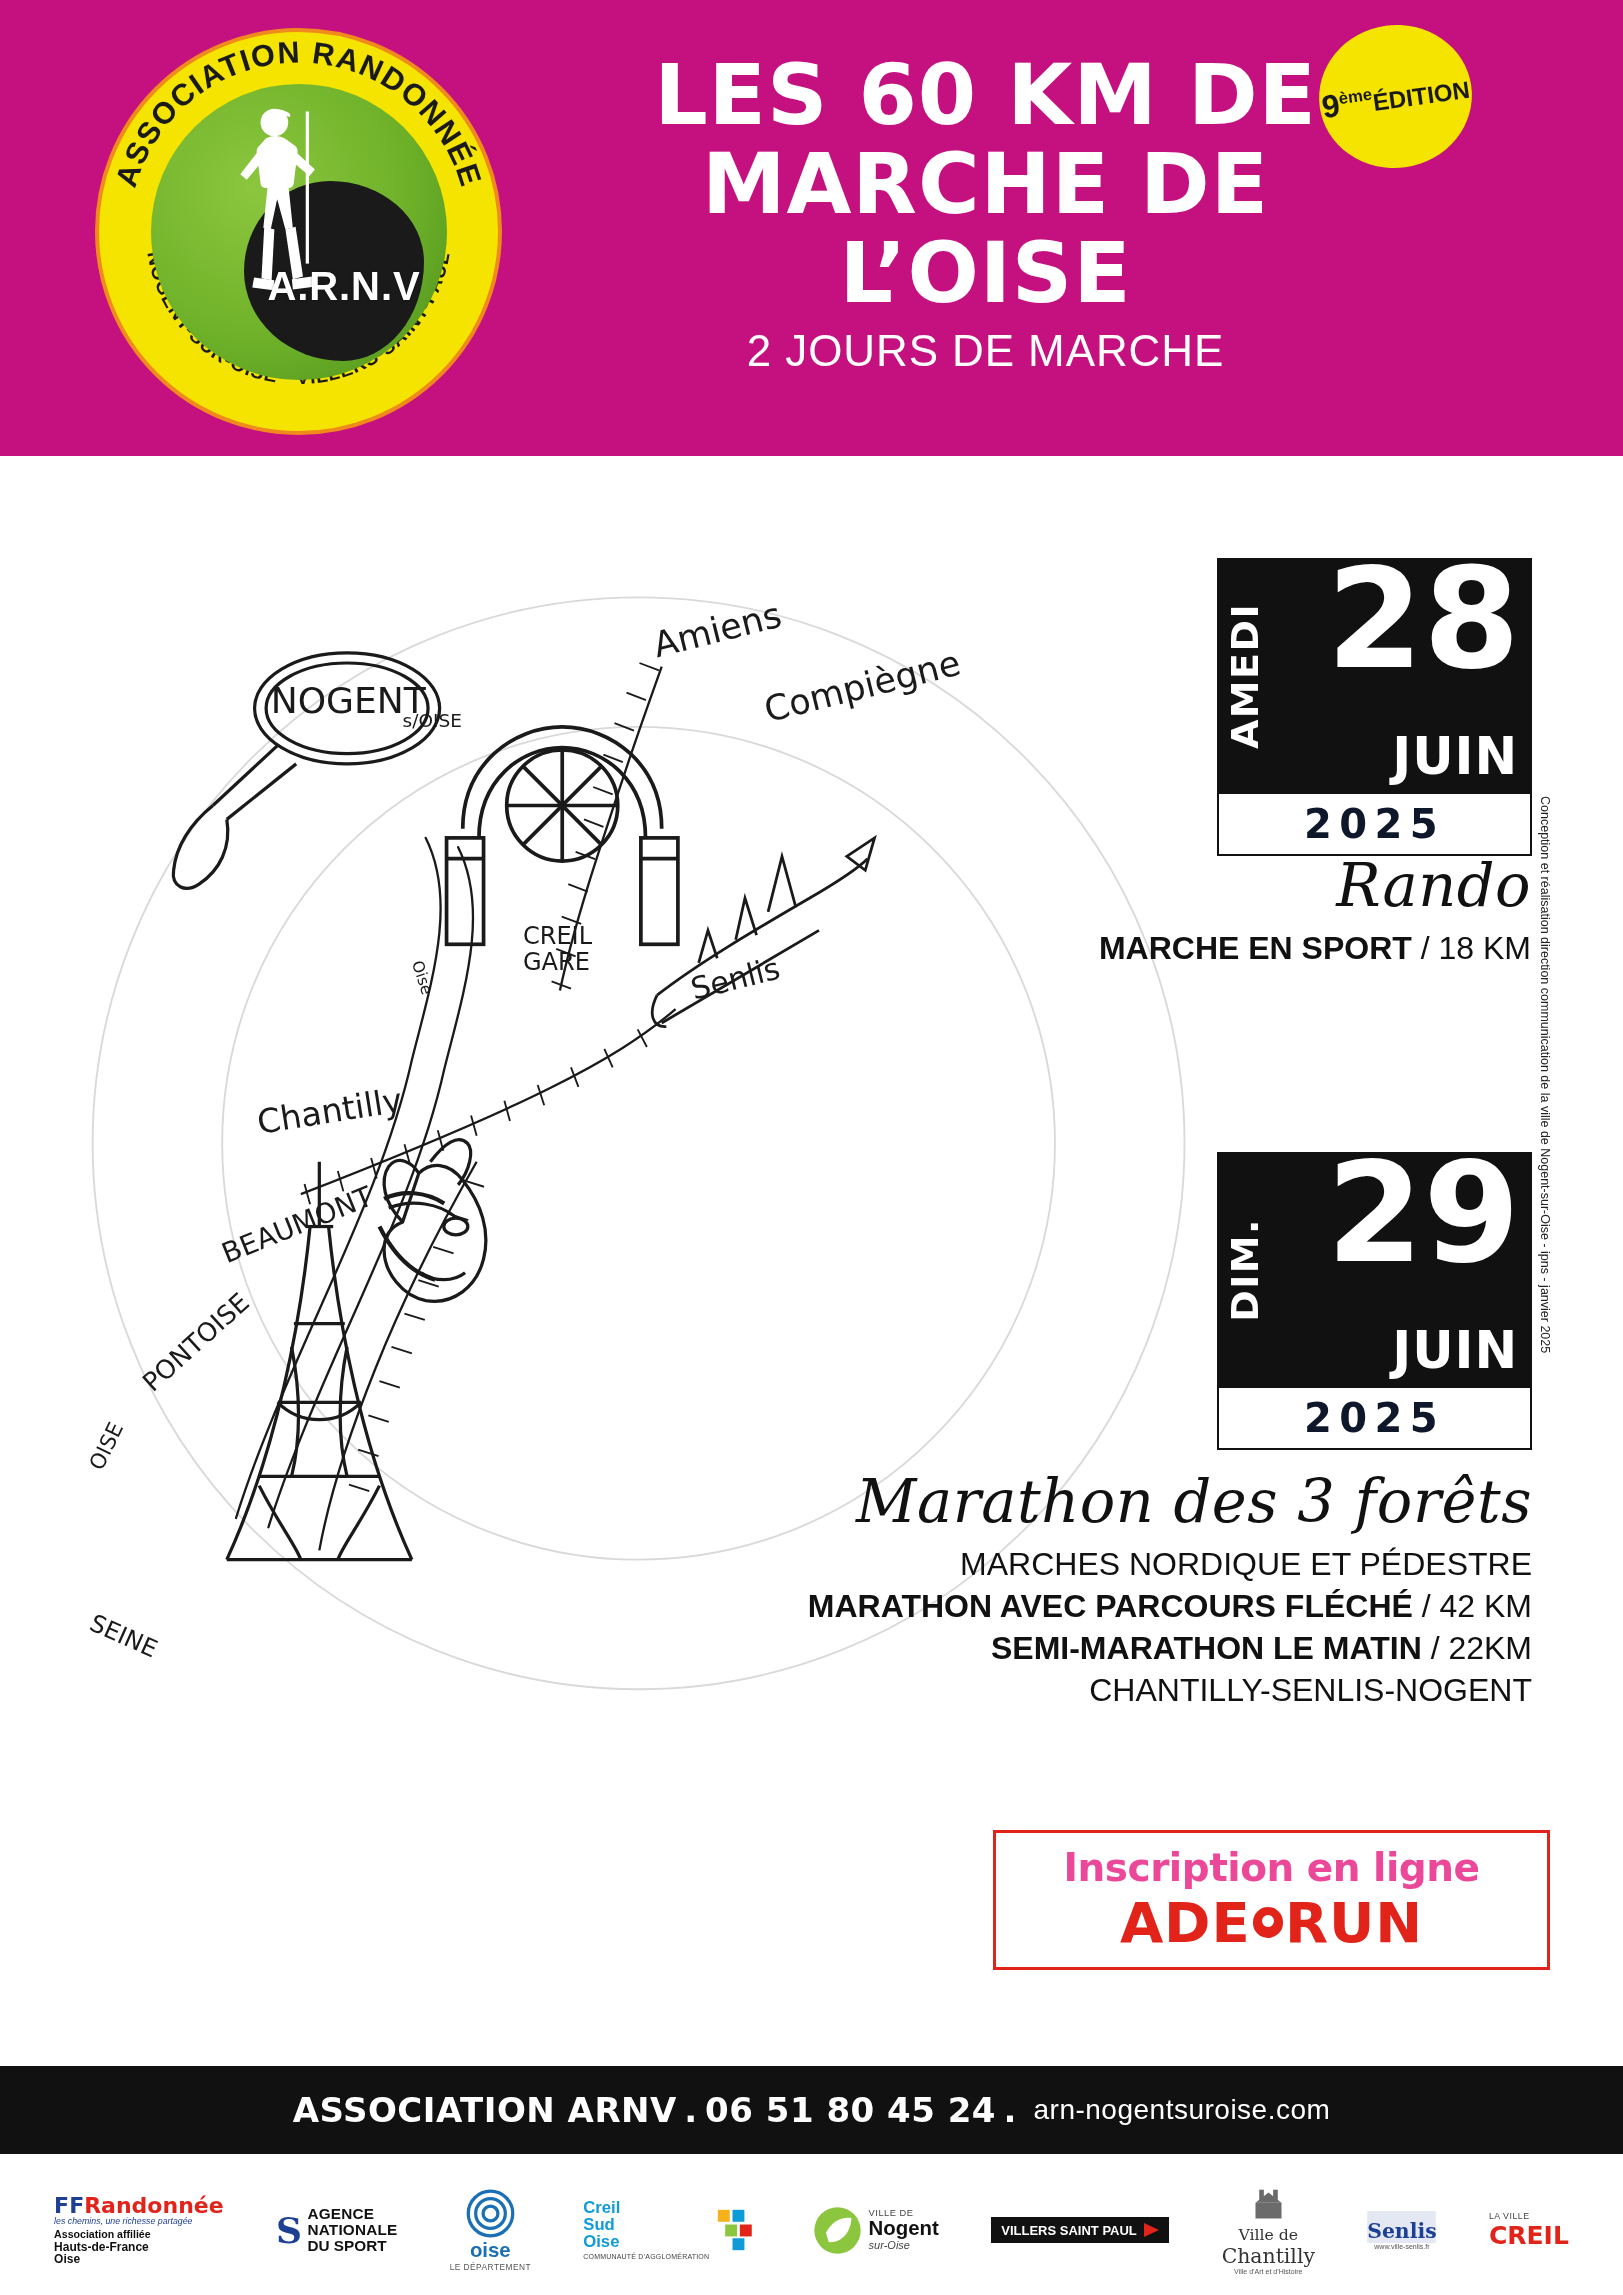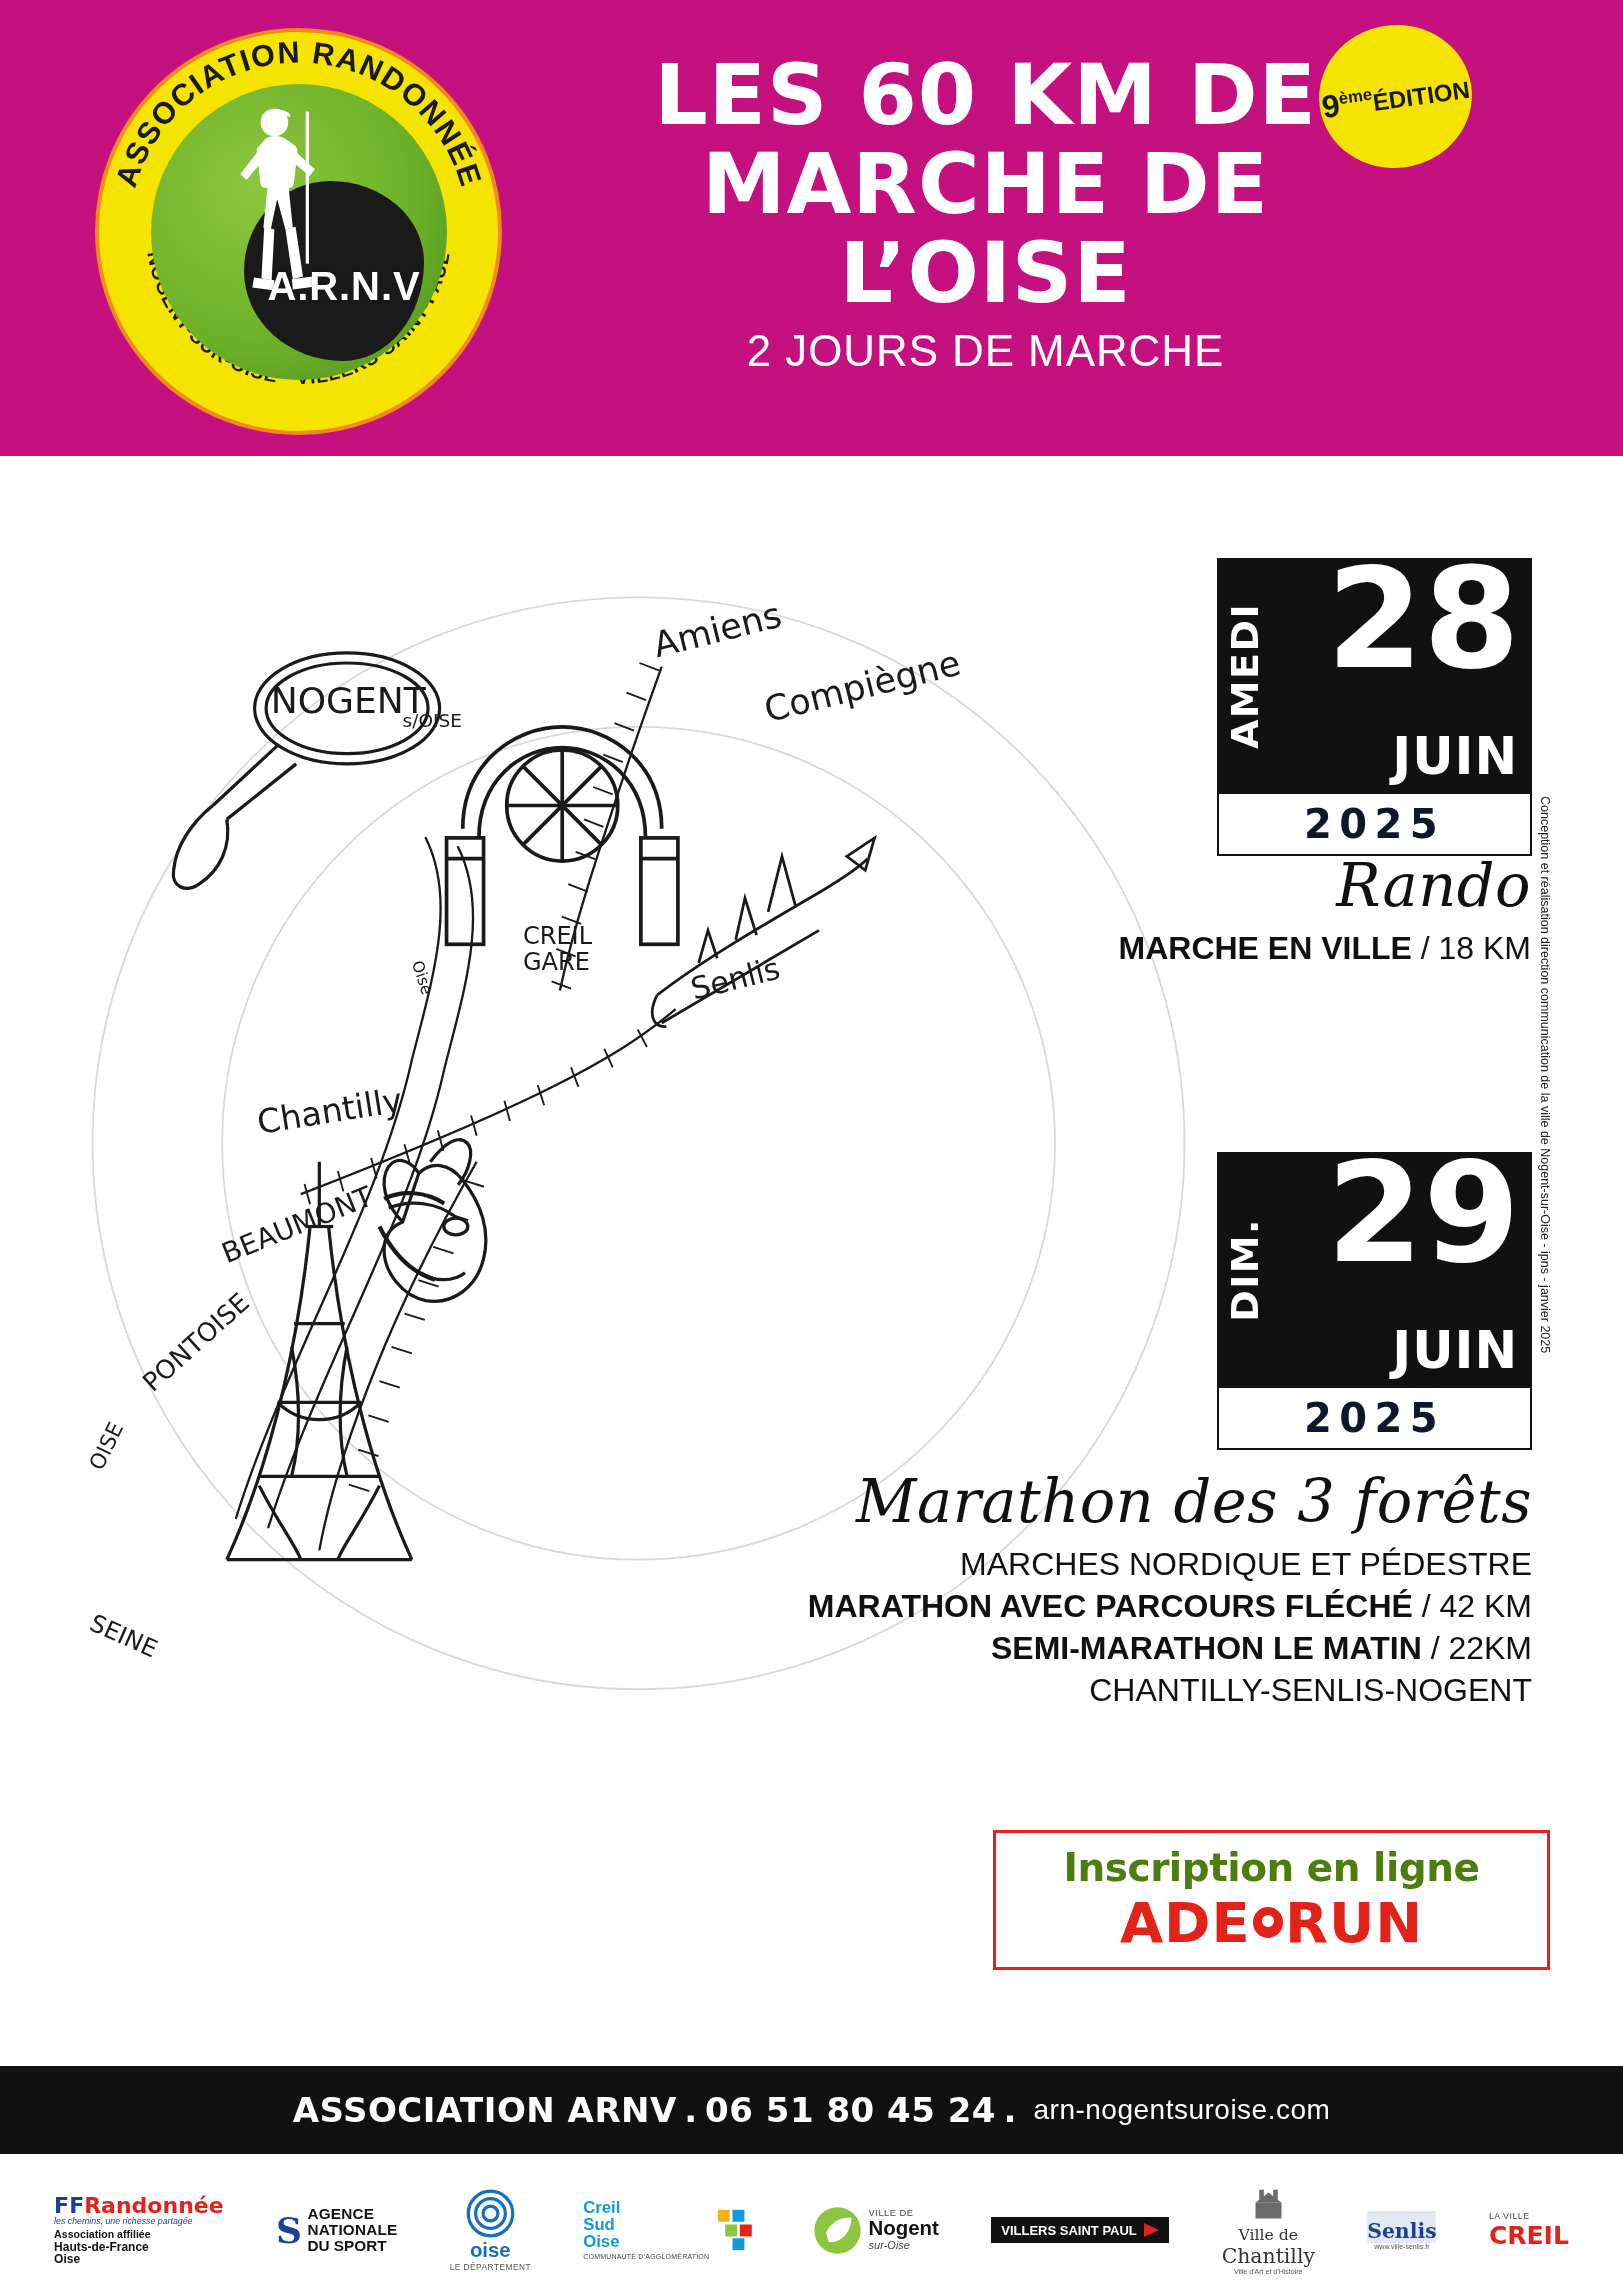--- a/index.html
+++ b/index.html
@@ -126,21 +126,21 @@
   .ev-line b{font-weight:bold;}
   .ev-line .light{font-weight:normal;}
 
   
   .inscription{
     position:absolute;left:993px;top:1830px;width:551px;height:134px;
     border:3.2px solid #e2231a;background:#ffffff;
     display:flex;flex-direction:column;align-items:center;justify-content:center;
   }
   .inscription .ins-l1{
-    font-size:39px;font-weight:bold;color:#4d7c0f;letter-spacing:-0.5px;
+    font-size:39px;font-weight:bold;color:#ec4899;letter-spacing:-0.5px;
     font-family:"DejaVu Sans", sans-serif;
   }
   .inscription .ins-l2{
     font-size:56px;font-weight:bold;color:#e2231a;letter-spacing:0.9px;
     font-family:"DejaVu Sans", sans-serif;display:flex;align-items:center;
   }
   .pin{
     display:inline-block;width:30.5px;height:30.5px;border-radius:50% 50% 50% 50%;
     background:#e2231a;position:relative;margin:0 1.9px;
   }
@@ -413,21 +413,21 @@
       </div>
       <div class="date-day">28</div>
       <div class="date-month">JUIN</div>
     </div>
     <div class="date-year">2025</div>
   </div>
 
   <div style="position:absolute;left:925px;top:851px;width:606px;">
     <div class="ev-title-script">Rando</div>
     <div class="ev-line" style="margin-top:6.5px;">
-      <b>MARCHE EN VILLE</b><span class="light"> / 18 KM</span>
+      <b>MARCHE EN SPORT</b><span class="light"> / 18 KM</span>
     </div>
   </div>
 
   <div class="date-block" style="left:1217px;top:1152px;width:315px;">
     <div class="date-main" style="height:236px;">
       <div class="date-weekday">
         <span>DIM.</span>
       </div>
       <div class="date-day">29</div>
       <div class="date-month">JUIN</div>

